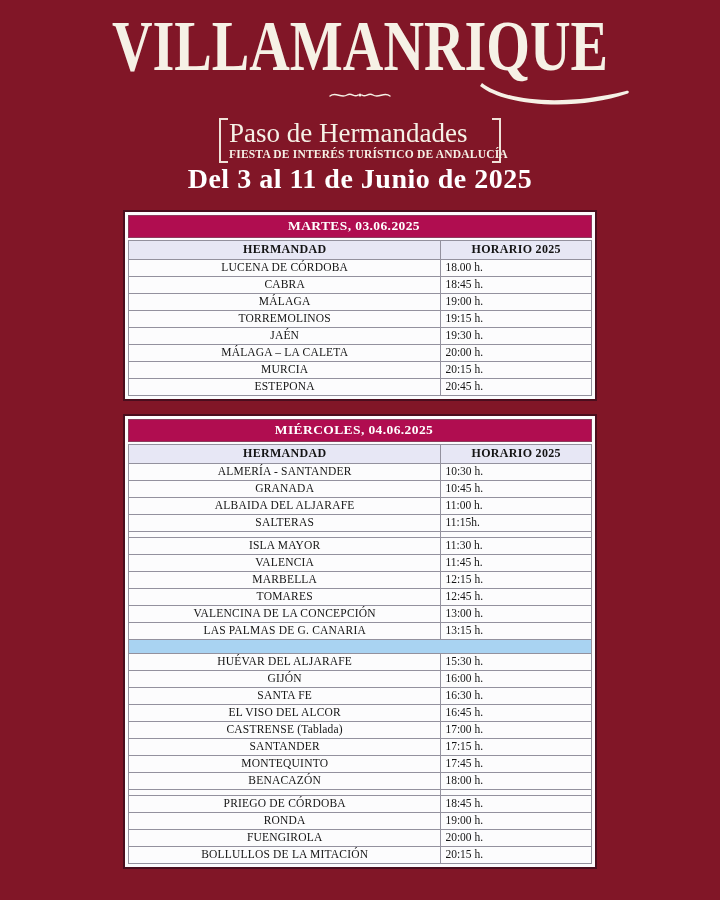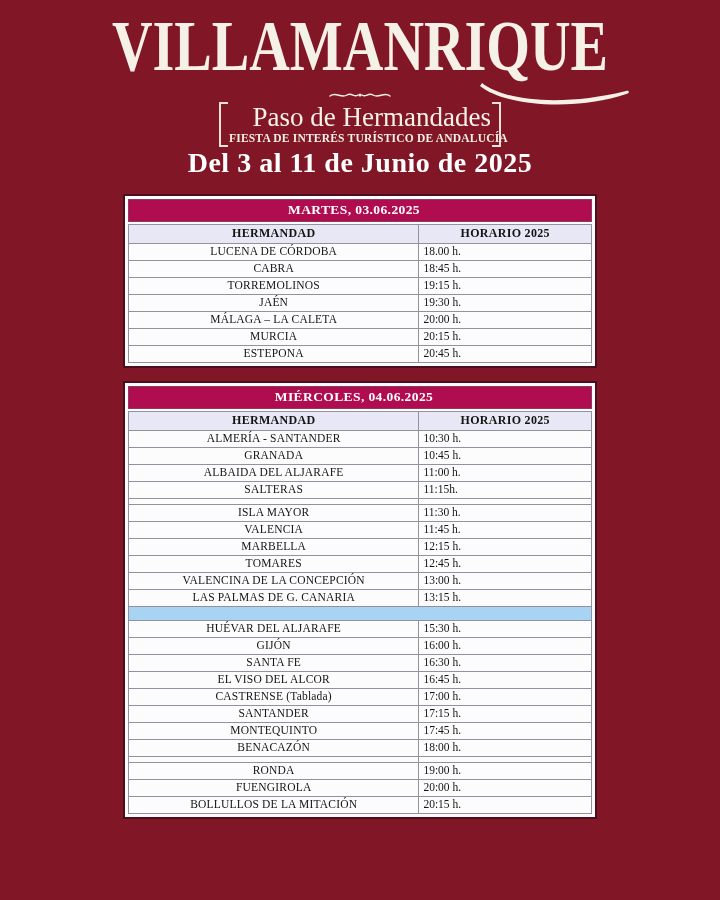--- a/index.html
+++ b/index.html
@@ -31,22 +31,22 @@
     white-space:nowrap;
     transform:scaleX(0.78);
     transform-origin:50% 50%;
     letter-spacing:0px;
   }
   .swash{position:absolute;left:478px;top:69px;width:158px;height:26px;}
   .flourish{display:block;margin:8px auto 0 auto;width:66px;height:12px;}
   .subtitle-block{
     position:relative;
     width:262px;
-    margin:1px auto 0 auto;
-    text-align:right;
+    margin:17px auto 0 auto;
+    text-align:left;
     padding:2px 10px 3px 10px;
     color:var(--cream);
   }
   .subtitle-block::before{
     content:"";position:absolute;left:0;top:0;bottom:0;width:7px;
     border:2px solid rgba(250,244,232,.92);border-right:none;
   }
   .subtitle-block::after{
     content:"";position:absolute;right:0;top:0;bottom:0;width:7px;
     border:2px solid rgba(250,244,232,.92);border-left:none;
@@ -88,21 +88,21 @@
   }
   table.schedule th, table.schedule td{
     border:1px solid var(--grid-line);
     color:var(--ink);
     overflow:hidden;white-space:nowrap;
   }
   table.schedule th:first-child, table.schedule td.col-hermandad{width:62.5%;}
   table.schedule th{
     background:var(--header-row-bg);
     font-size:12px;font-weight:bold;text-align:center;
-    height:16px;padding:1px 0;letter-spacing:.3px;
+    height:16px;padding:1px 11px;letter-spacing:.3px;
   }
   table.schedule td{
     font-size:11.5px;height:16px;padding:0 4px;line-height:1.15;
   }
   td.col-hermandad{text-align:center;letter-spacing:.2px;}
   td.col-horario{text-align:left;}
   tr.spacer-row td{height:5px;padding:0;}
   tr.highlight-row td{background:var(--highlight-row-bg);height:13px;padding:0;}
 </style>
 </head>
@@ -144,20 +144,24 @@
           <tbody>
             <tr>
               <td class="col-hermandad">LUCENA DE CÓRDOBA</td>
               <td class="col-horario">18.00 h.</td>
             </tr>
             <tr>
               <td class="col-hermandad">CABRA</td>
               <td class="col-horario">18:45 h.</td>
             </tr>
             <tr>
+              <td class="col-hermandad">MÁLAGA</td>
+              <td class="col-horario">19:00 h.</td>
+            </tr>
+            <tr>
               <td class="col-hermandad">TORREMOLINOS</td>
               <td class="col-horario">19:15 h.</td>
             </tr>
             <tr>
               <td class="col-hermandad">JAÉN</td>
               <td class="col-horario">19:30 h.</td>
             </tr>
             <tr>
               <td class="col-hermandad">MÁLAGA – LA CALETA</td>
               <td class="col-horario">20:00 h.</td>
@@ -260,20 +264,24 @@
             </tr>
             <tr>
               <td class="col-hermandad">BENACAZÓN</td>
               <td class="col-horario">18:00 h.</td>
             </tr>
             <tr class="spacer-row">
               <td class="col-hermandad"></td>
               <td class="col-horario"></td>
             </tr>
             <tr>
+              <td class="col-hermandad">PRIEGO DE CÓRDOBA</td>
+              <td class="col-horario">18:45 h.</td>
+            </tr>
+            <tr>
               <td class="col-hermandad">RONDA</td>
               <td class="col-horario">19:00 h.</td>
             </tr>
             <tr>
               <td class="col-hermandad">FUENGIROLA</td>
               <td class="col-horario">20:00 h.</td>
             </tr>
             <tr>
               <td class="col-hermandad">BOLLULLOS DE LA MITACIÓN</td>
               <td class="col-horario">20:15 h.</td>

